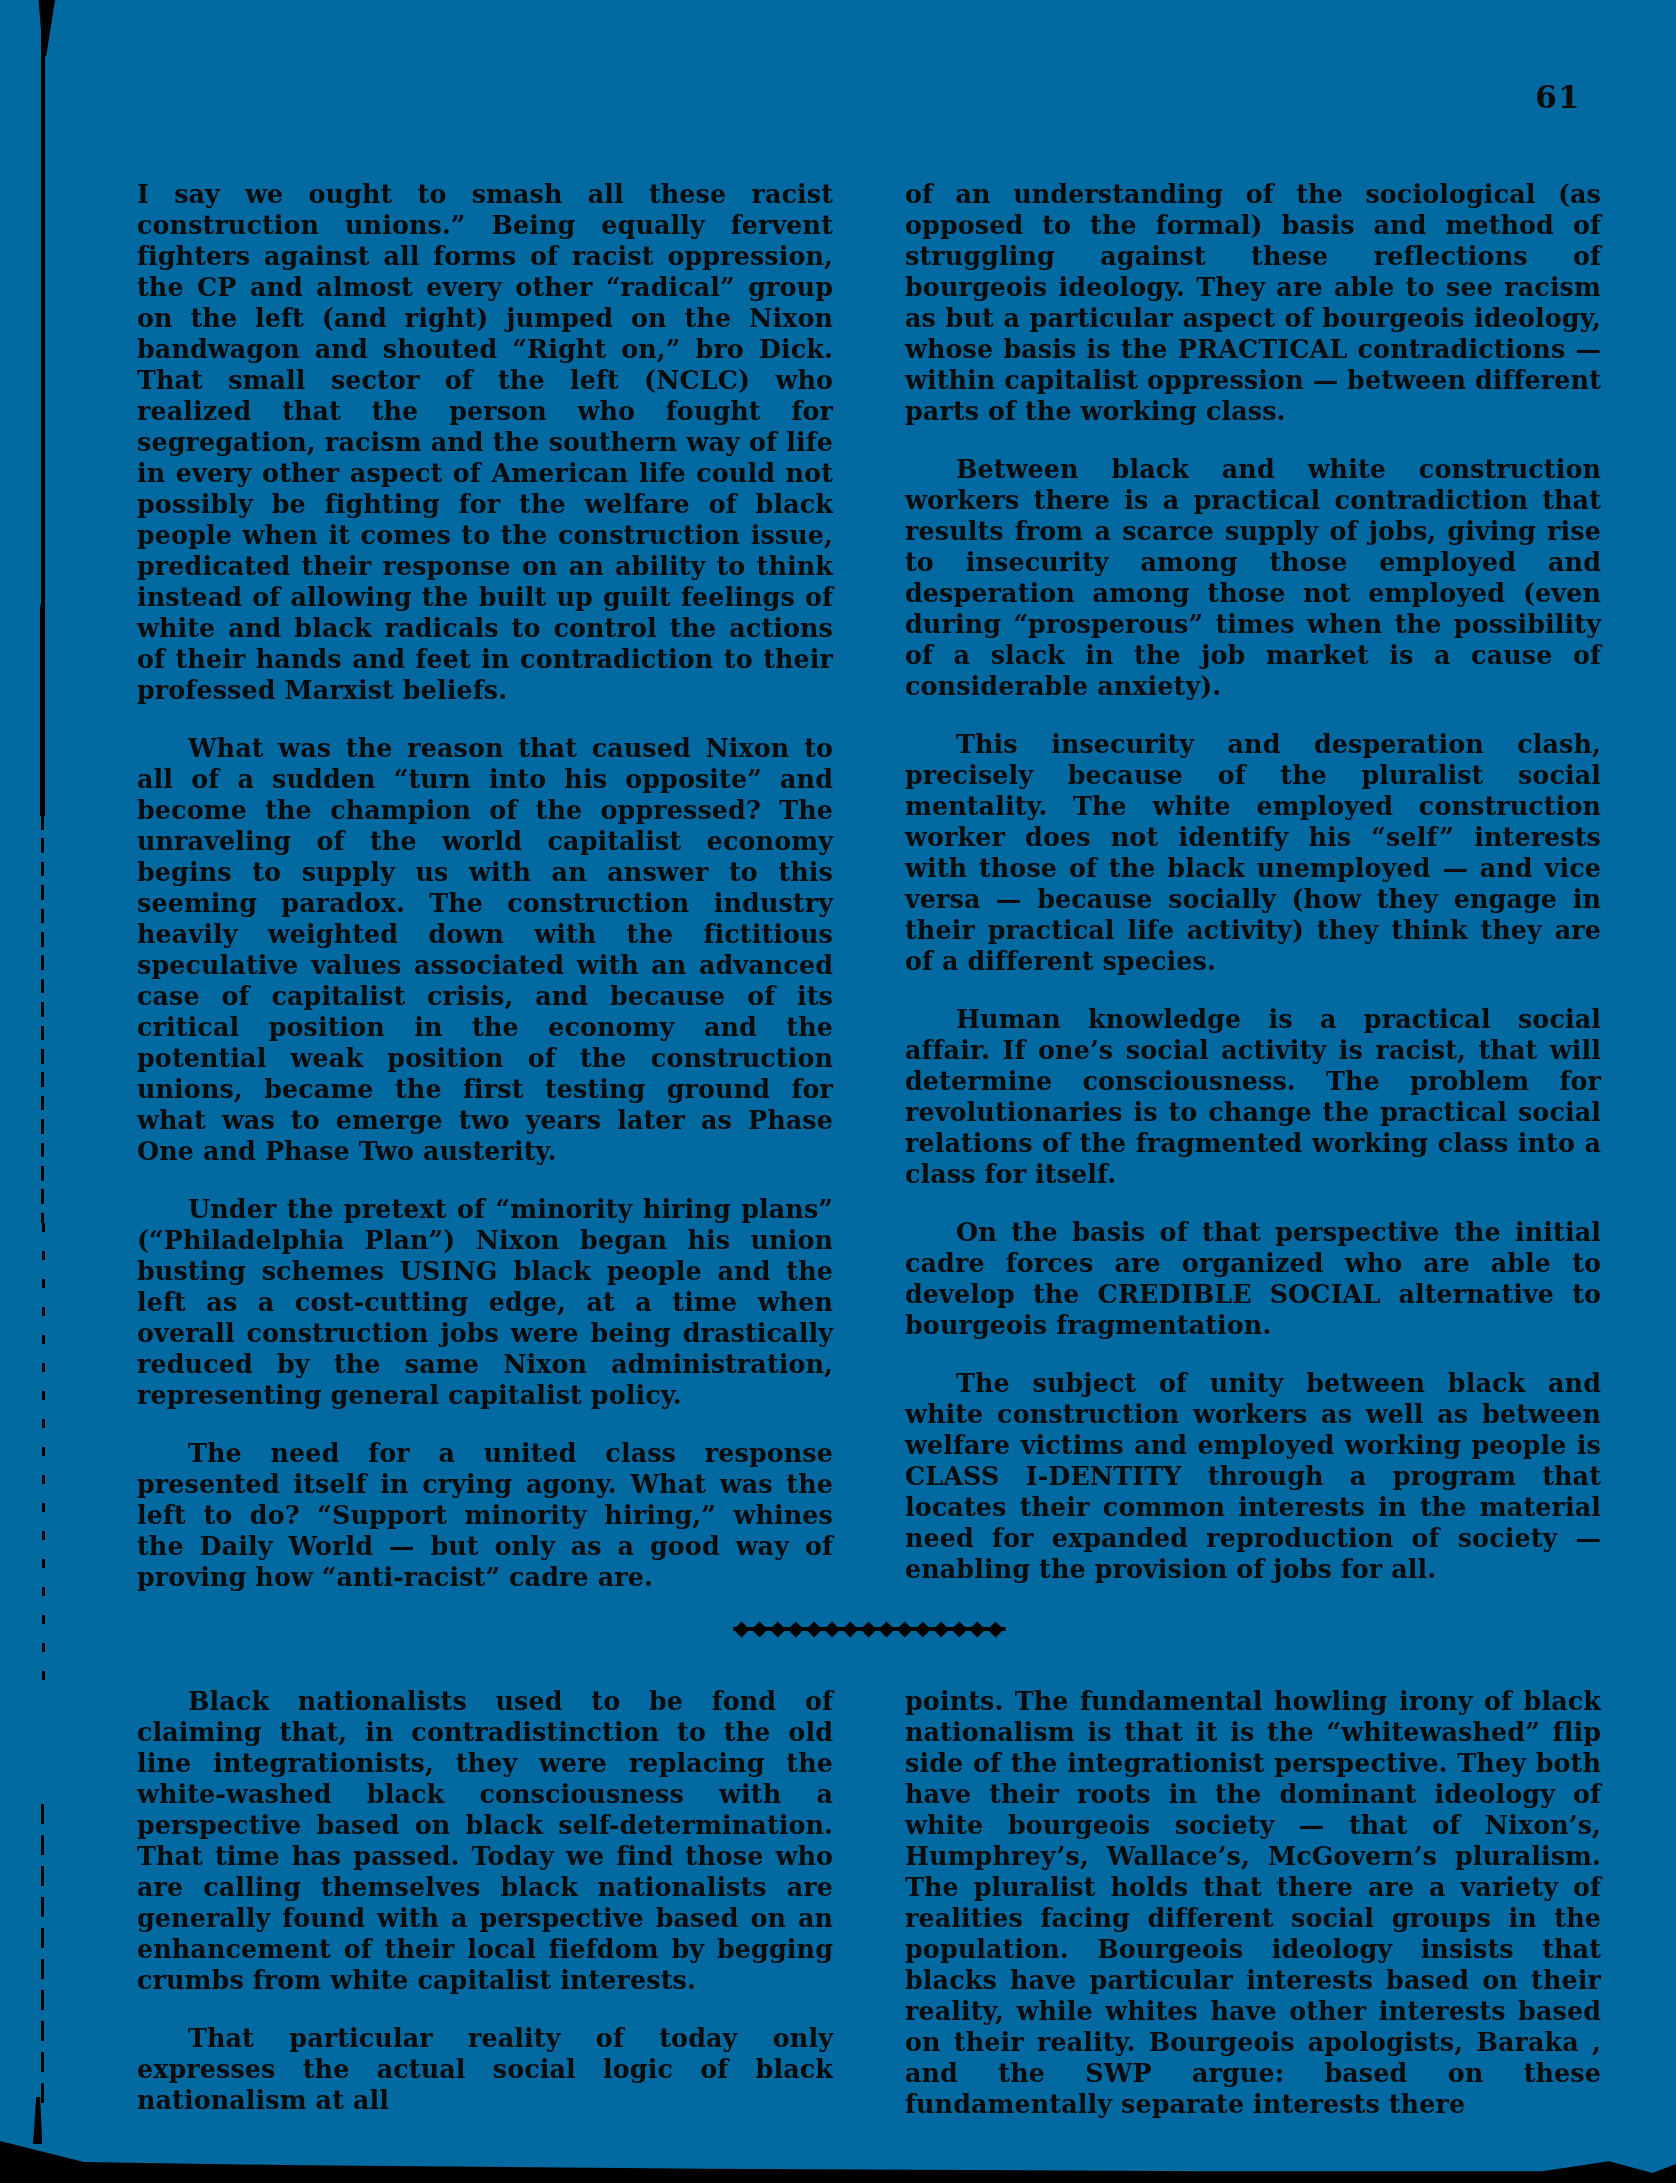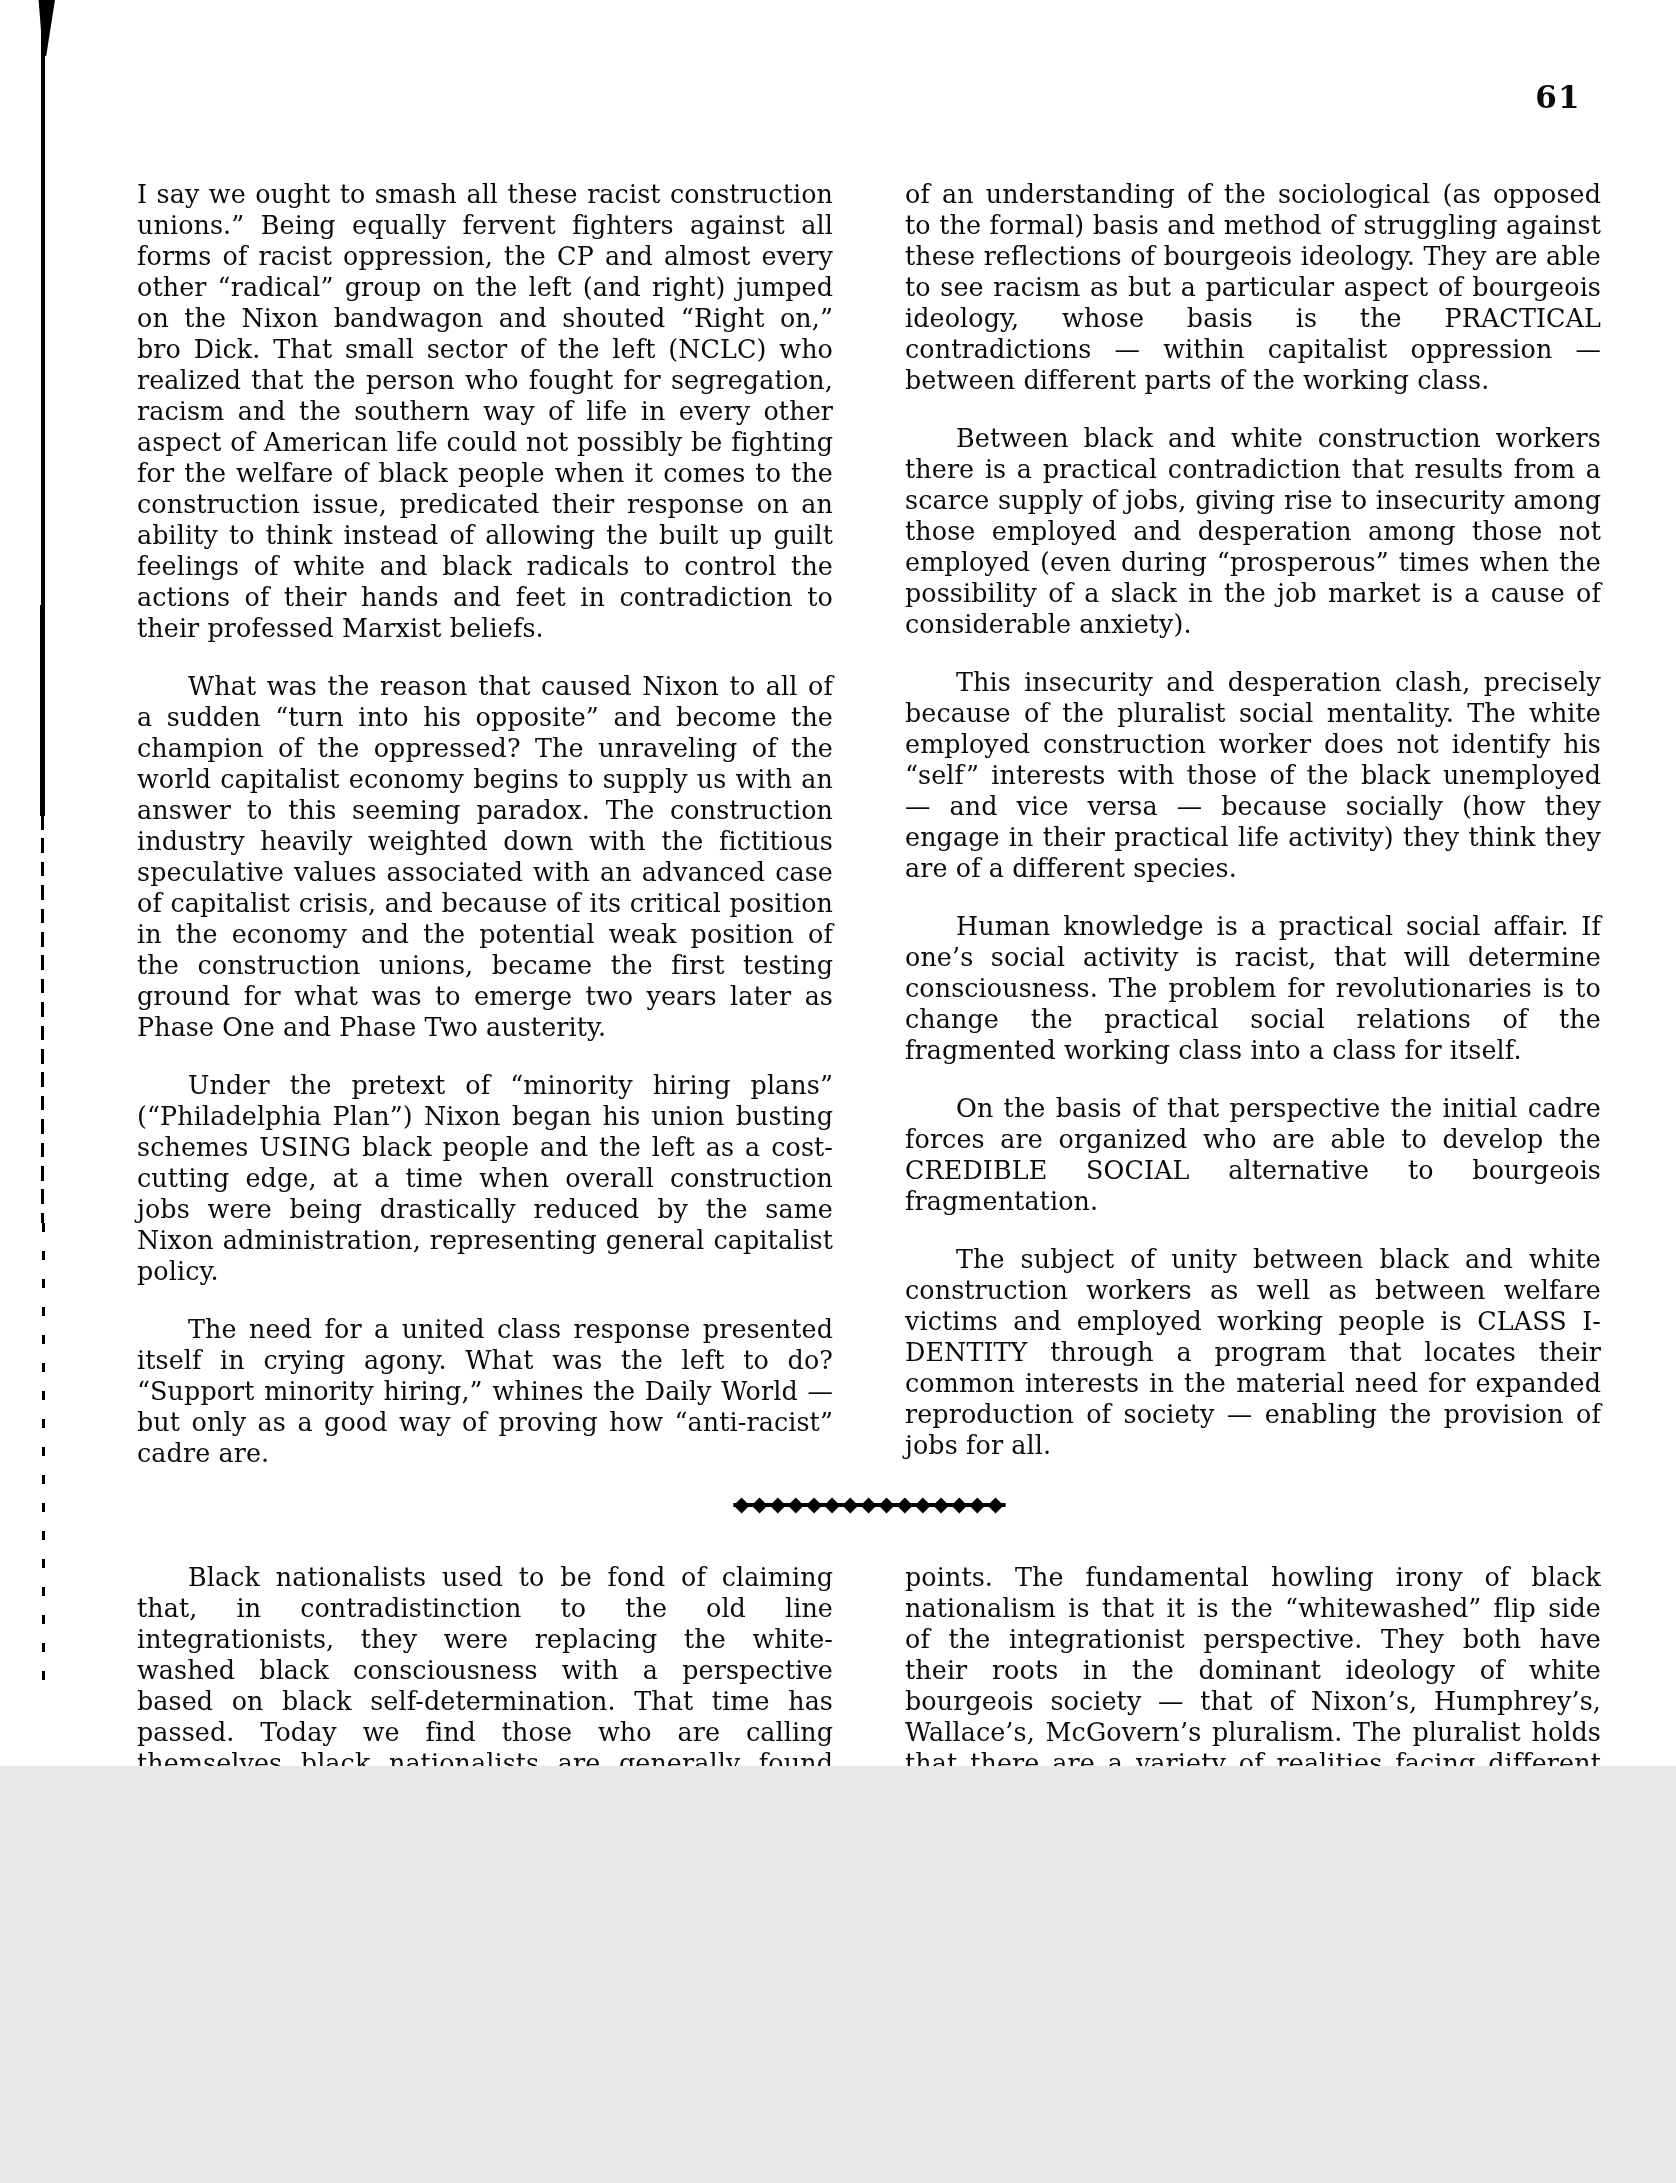--- a/index.html
+++ b/index.html
@@ -3,22 +3,22 @@
 <meta charset="utf-8">
 <style>
   html, body {
     margin: 0;
     padding: 0;
     background: #e8e8e8;
   }
   .page {
     position: relative;
     width: 1676px;
-    height: 1766px;
-    background: #ffffff;
+    height: 2183px;
+    background: #0369a1;
     overflow: hidden;
     font-family: "DejaVu Serif", "Liberation Serif", serif;
     color: #0b0b0b;
   }
   .page-number {
     position: absolute;
     top: 79px;
     right: 95px;
     font-size: 31px;
     font-weight: 600;
@@ -34,21 +34,21 @@
     display: flex;
     gap: 72px;
   }
   .col {
     width: 696px;
   }
   .col p {
     margin: 0 0 27px 0;
     font-size: 25.4px;
     line-height: 31px;
-    font-weight: 400;
+    font-weight: 700;
     text-align: justify;
     letter-spacing: 0.1px;
   }
   .col p:last-child { margin-bottom: 0; }
   .col p.indent { text-indent: 51px; }
   .divider {
     text-align: center;
     margin: 23px 0 35px 0;
     height: 35px;
   }

